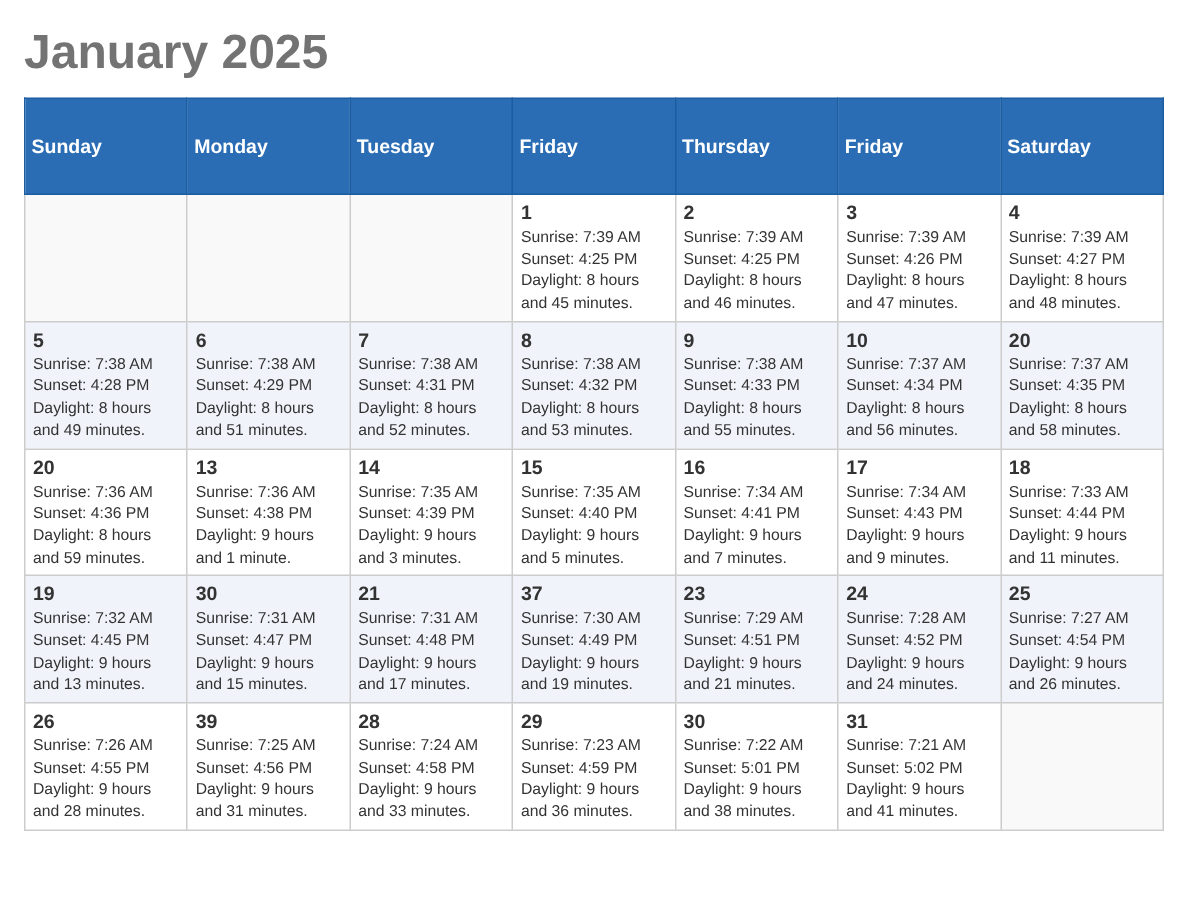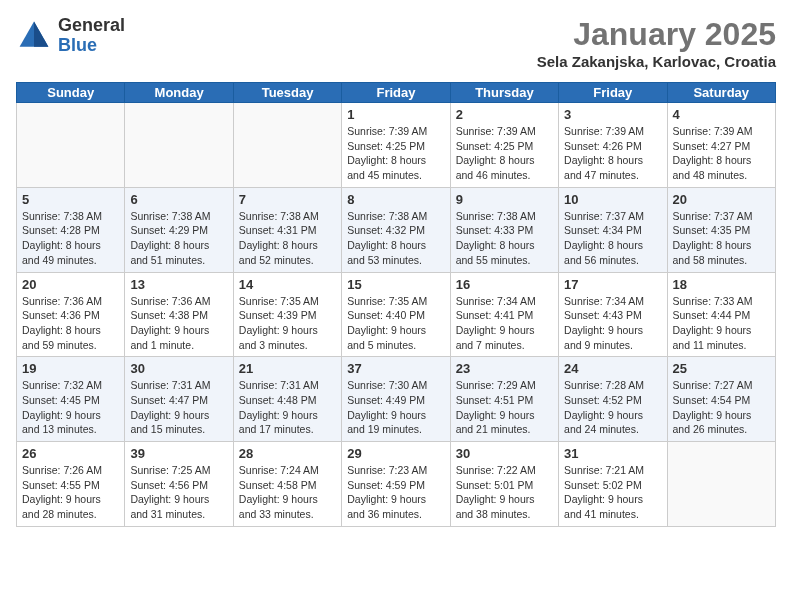--- a/index.html
+++ b/index.html
@@ -45,22 +45,22 @@
       color: #333;
       font-weight: bold;
     }
     .calendar {
       width: 100%;
       border-collapse: collapse;
     }
     .calendar th {
       background-color: #2a6db5;
       color: #fff;
-      text-align: center;
-      padding: 2px 4px;
+      text-align: left;
+      padding: 24px 4px;
       font-size: 13px;
       border: 1px solid #1a5da0;
     }
     .calendar td {
       border: 1px solid #ccc;
       vertical-align: top;
       padding: 4px 5px;
       width: calc(100% / 7);
       min-height: 80px;
       font-size: 11px;
@@ -86,33 +86,22 @@
       background: #fff;
     }
     .row-shade td {
       background: #f0f4fa !important;
     }
   </style>
 </head>
 <body>
 
 <div class="header">
-  <div class="logo">
-    <svg class="logo-icon" viewBox="0 0 40 40">
-      <polygon points="20,4 36,32 4,32" fill="#2a6db5"></polygon>
-      <polygon points="20,4 36,32 20,32" fill="#1a4d8a"></polygon>
-    </svg>
-    <div class="logo-text">
-      <span class="logo-general">General</span><br>
-      <span class="logo-blue">Blue</span>
-    </div>
-  </div>
   <div class="title-block">
     <div class="calendar-title">January 2025</div>
-    <div class="calendar-subtitle">Sela Zakanjska, Karlovac, Croatia</div>
   </div>
 </div>
 
 <table class="calendar">
   <thead>
     <tr>
     <th>Sunday</th>
         <th>Monday</th>
         <th>Tuesday</th>
         <th>Friday</th>

